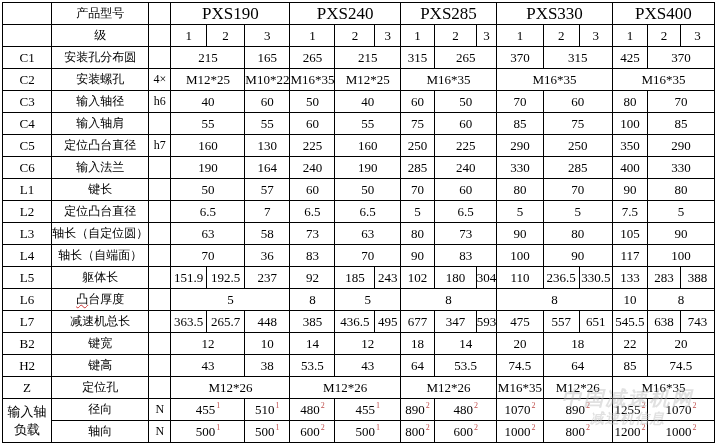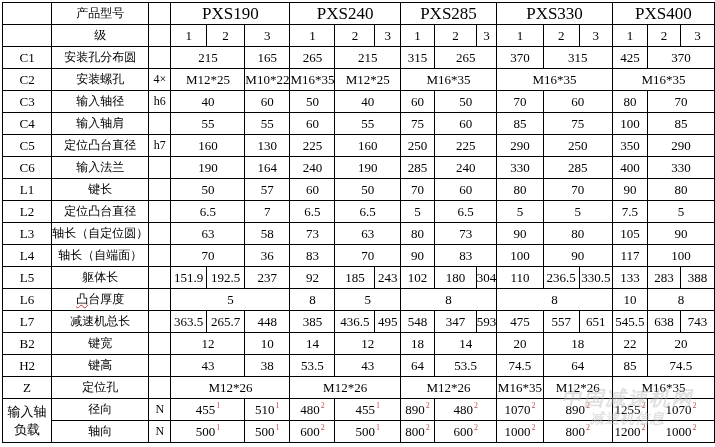--- a/index.html
+++ b/index.html
@@ -270,21 +270,21 @@
       <tr>
         <td>L7</td>
         <td class="name">减速机总长</td>
         <td class="unit"></td>
         <td>363.5</td>
         <td>265.7</td>
         <td>448</td>
         <td>385</td>
         <td>436.5</td>
         <td>495</td>
-        <td>548</td>
+        <td>677</td>
         <td>347</td>
         <td>593</td>
         <td>475</td>
         <td>557</td>
         <td>651</td>
         <td>545.5</td>
         <td>638</td>
         <td>743</td>
       </tr>
       <tr>

